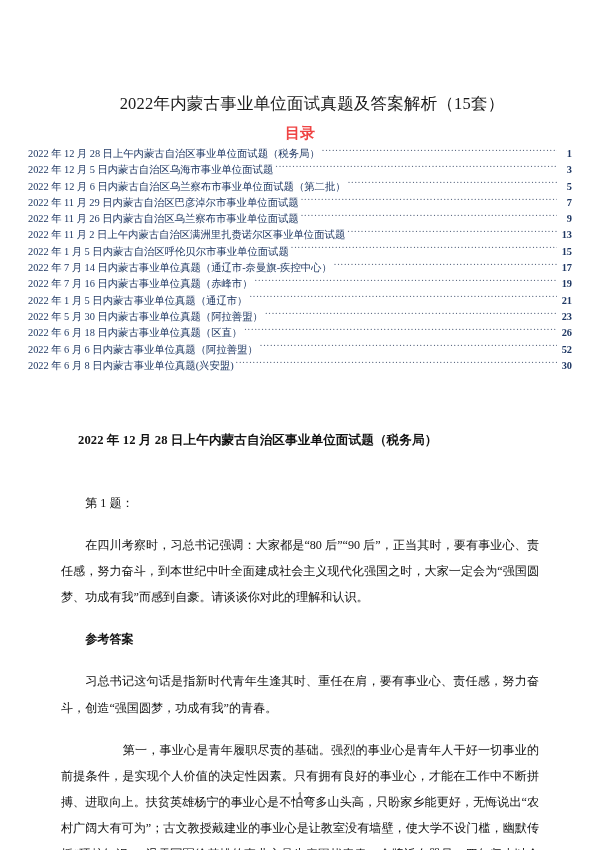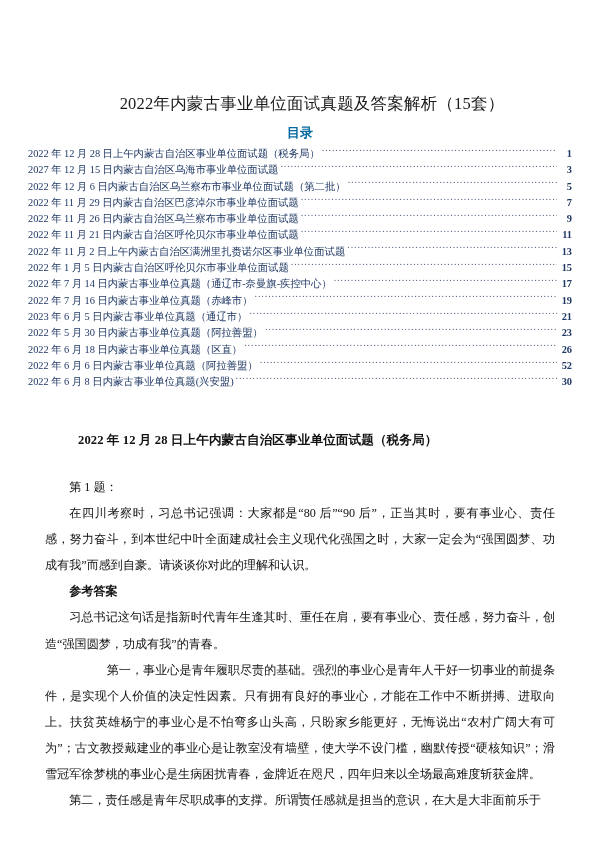--- a/index.html
+++ b/index.html
@@ -40,23 +40,23 @@
     padding-left: 12px;
   }
 
   
   .toc-heading {
     position: absolute;
     left: 0;
     top: 124px;
     width: 600px;
     text-align: center;
-    font-size: 13px;
-    font-weight: bold;
-    color: #0369a1;
+    font-size: 15px;
+    font-weight: bold;
+    color: #ef4444;
   }
 
   .toc {
     position: absolute;
     left: 28px;
     top: 146px;
     width: 544px;
   }
 
   .toc-row {
@@ -114,21 +114,21 @@
     left: 45px;
     top: 474px;
     width: 510px;
     font-size: 12.1px;
     line-height: 26.1px;
     color: #111111;
     text-align: justify;
     text-justify: inter-ideograph;
   }
   .body p {
-    margin: 0;
+    margin: 16px;
     text-indent: 2em;
   }
   .body p.deep-indent {
     text-indent: 5.1em;
     font-family: Liberation Serif, serif;
   }
   .body p.bold {
     font-weight: bold;
     text-indent: 2em;
     font-family: Liberation Serif, serif;
@@ -156,21 +156,21 @@
 
   <div class="toc">
 
     <div class="toc-row">
       <span class="toc-label">2022 年 12 月 28 日上午内蒙古自治区事业单位面试题（税务局）</span>
       <span class="toc-leader"></span>
       <span class="toc-page">1</span>
     </div>
 
     <div class="toc-row">
-      <span class="toc-label">2027 年 12 月 15 日内蒙古自治区乌海市事业单位面试题</span>
+      <span class="toc-label">2022 年 12 月 5 日内蒙古自治区乌海市事业单位面试题</span>
       <span class="toc-leader"></span>
       <span class="toc-page">3</span>
     </div>
 
     <div class="toc-row">
       <span class="toc-label">2022 年 12 月 6 日内蒙古自治区乌兰察布市事业单位面试题（第二批）</span>
       <span class="toc-leader"></span>
       <span class="toc-page">5</span>
     </div>
 
@@ -179,25 +179,20 @@
       <span class="toc-leader"></span>
       <span class="toc-page">7</span>
     </div>
 
     <div class="toc-row">
       <span class="toc-label">2022 年 11 月 26 日内蒙古自治区乌兰察布市事业单位面试题</span>
       <span class="toc-leader"></span>
       <span class="toc-page">9</span>
     </div>
 
-    <div class="toc-row">
-      <span class="toc-label">2022 年 11 月 21 日内蒙古自治区呼伦贝尔市事业单位面试题</span>
-      <span class="toc-leader"></span>
-      <span class="toc-page">11</span>
-    </div>
 
     <div class="toc-row">
       <span class="toc-label">2022 年 11 月 2 日上午内蒙古自治区满洲里扎赉诺尔区事业单位面试题</span>
       <span class="toc-leader"></span>
       <span class="toc-page">13</span>
     </div>
 
     <div class="toc-row">
       <span class="toc-label">2022 年 1 月 5 日内蒙古自治区呼伦贝尔市事业单位面试题</span>
       <span class="toc-leader"></span>
@@ -210,21 +205,21 @@
       <span class="toc-page">17</span>
     </div>
 
     <div class="toc-row">
       <span class="toc-label">2022 年 7 月 16 日内蒙古事业单位真题（赤峰市）</span>
       <span class="toc-leader"></span>
       <span class="toc-page">19</span>
     </div>
 
     <div class="toc-row">
-      <span class="toc-label">2023 年 6 月 5 日内蒙古事业单位真题（通辽市）</span>
+      <span class="toc-label">2022 年 1 月 5 日内蒙古事业单位真题（通辽市）</span>
       <span class="toc-leader"></span>
       <span class="toc-page">21</span>
     </div>
 
     <div class="toc-row">
       <span class="toc-label">2022 年 5 月 30 日内蒙古事业单位真题（阿拉善盟）</span>
       <span class="toc-leader"></span>
       <span class="toc-page">23</span>
     </div>
 

